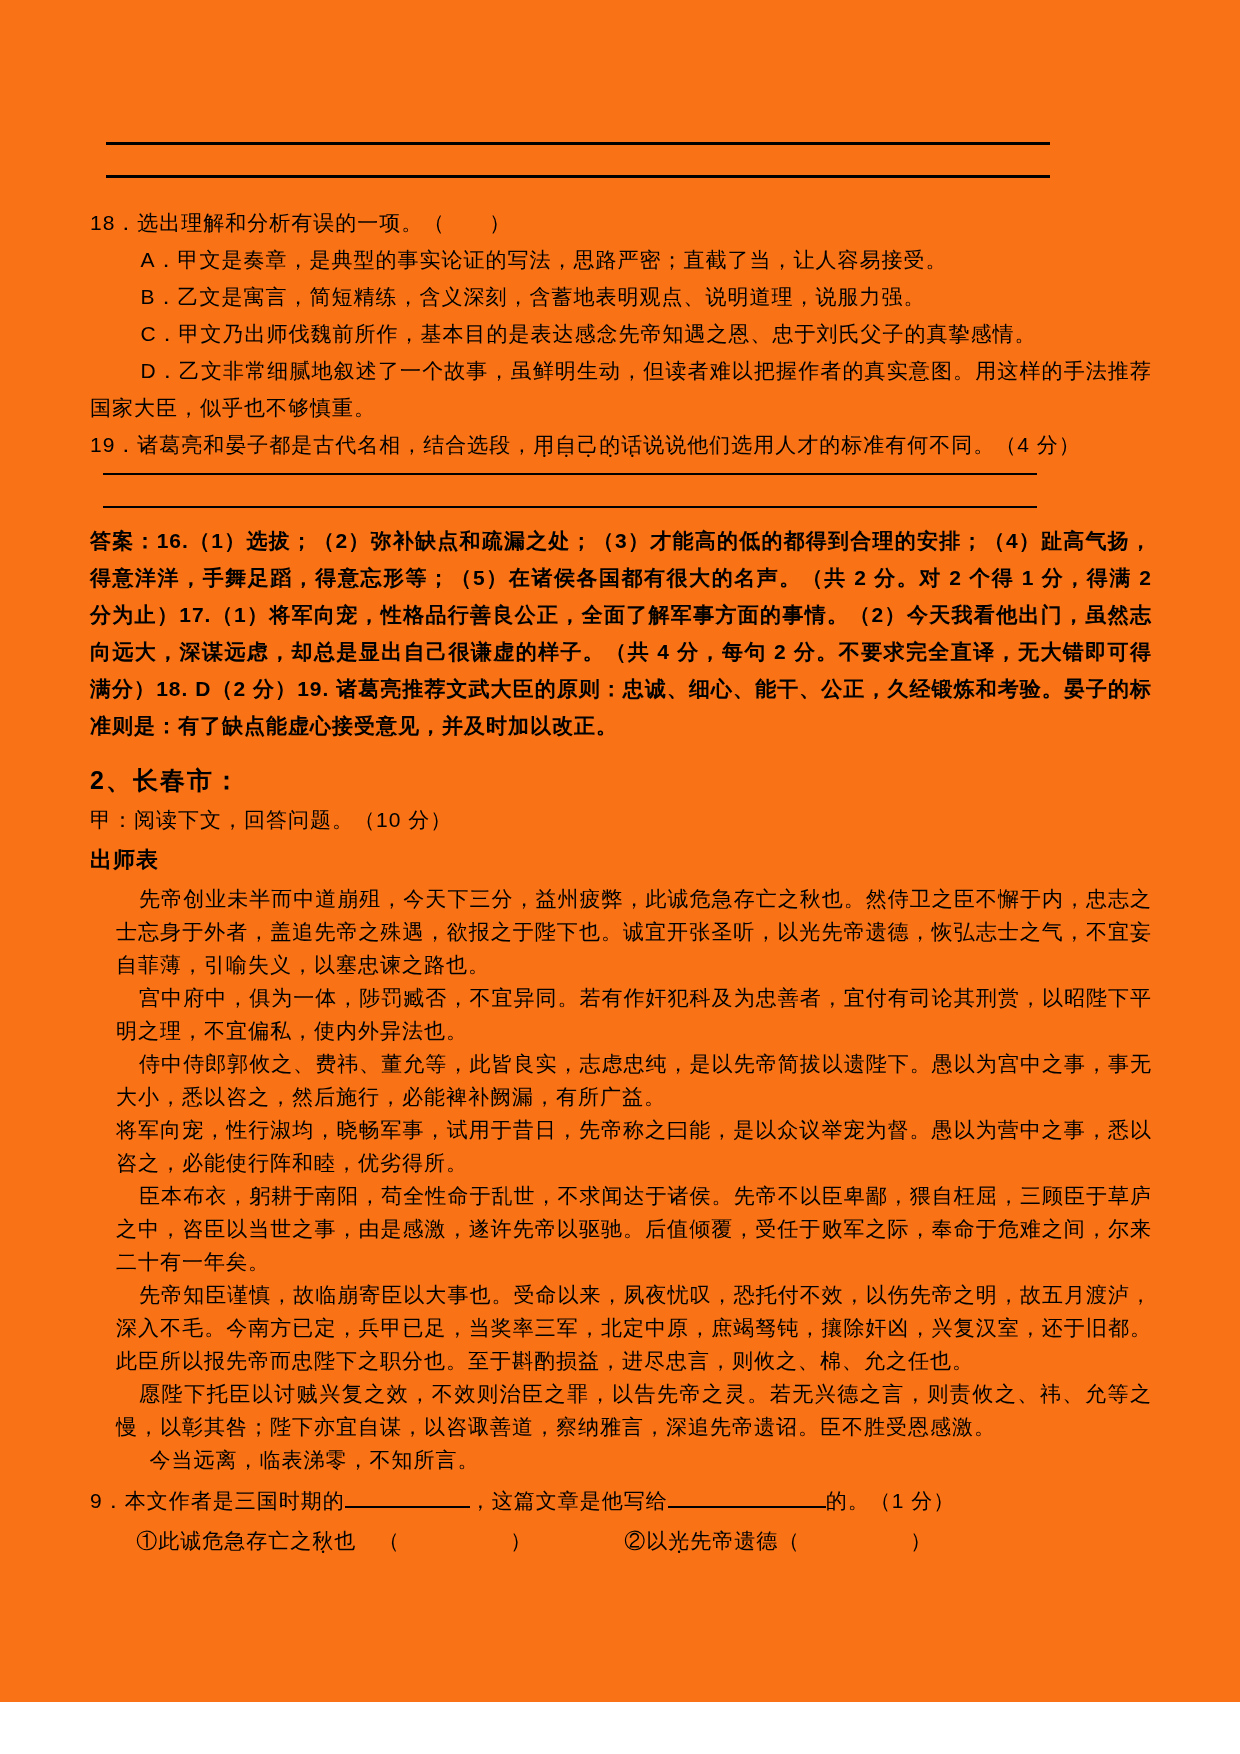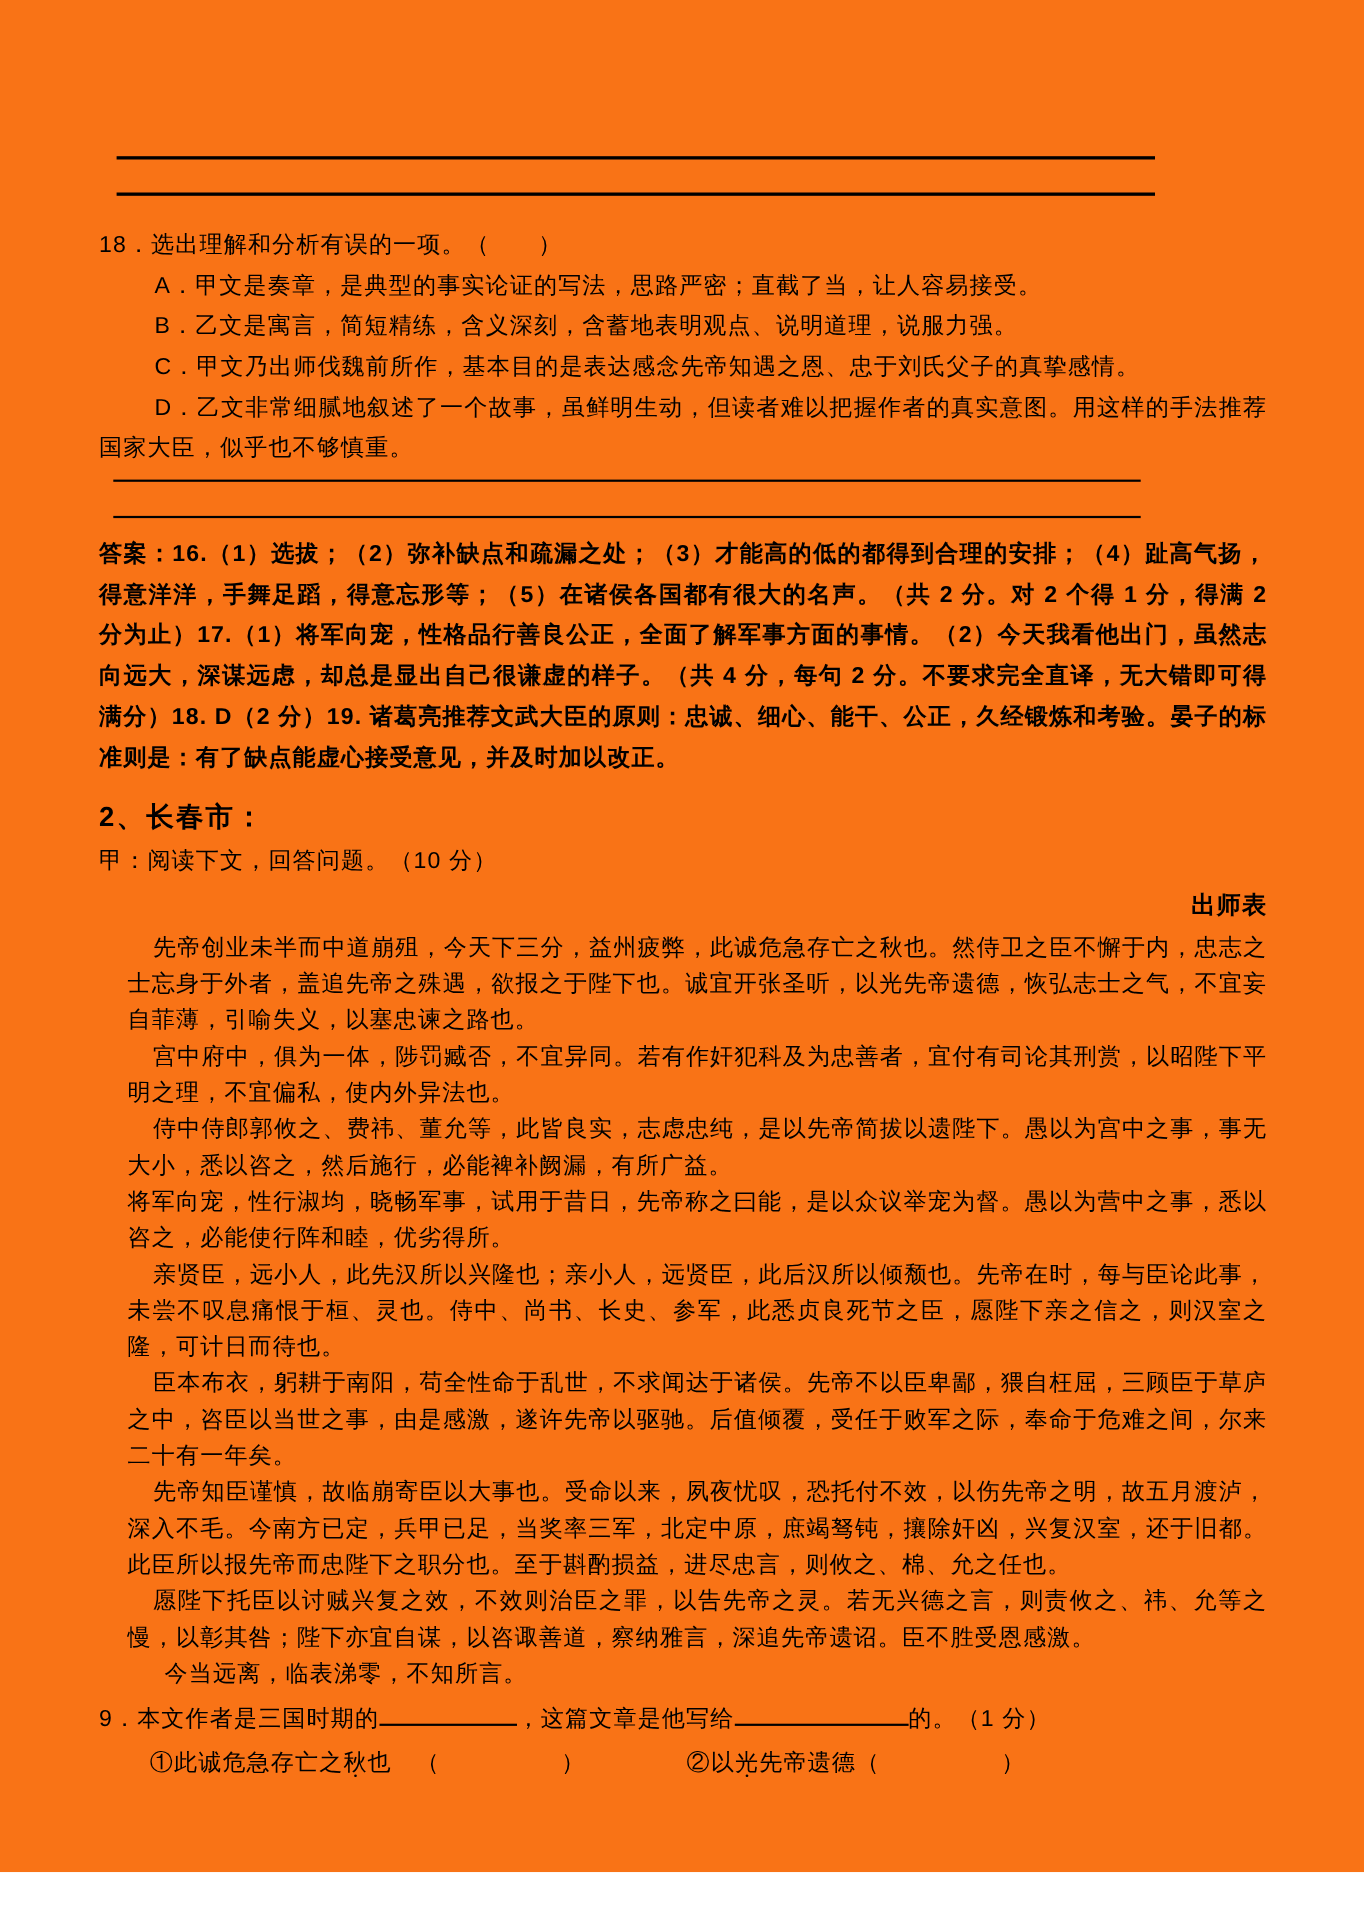--- a/index.html
+++ b/index.html
@@ -17,21 +17,21 @@
   .hr-top2{margin-top:30px;}
   .hr-mid{border-top:2px solid #000;width:934px;margin-left:103px;}
   .hr-mid1{margin-top:10px;}
   .hr-mid2{margin-top:31px;}
   p{margin:0;}
   .q18-stem{margin-top:26px;}
   .opt{text-indent:2.4em;text-align:justify;}
   .answer{margin-top:14px;font-weight:bold;text-align:justify;}
   .city{margin:18px 0 0;font-size:25px;font-weight:bold;letter-spacing:2px;}
   .intro{margin-top:2px;}
-  .essay-title{text-align:right;font-weight:bold;font-size:22px;margin:3px 0 4px;}
+  .essay-title{text-align:left;font-weight:bold;font-size:22px;margin:3px 0 4px;}
   .ess{line-height:33px;text-align:justify;margin-left:26px;}
   .ess.ind{text-indent:1.1em;}
   .ess.ind15{text-indent:1.6em;}
   .q9{margin-top:5px;line-height:40px;}
   .q10{line-height:40px;}
   .sub{line-height:40px;padding-left:2.2em;}
   .sub2{margin-left:92px;}
   .blank{display:inline-block;border-bottom:2px solid #000;height:1.0em;vertical-align:baseline;}
   .blank1{width:125px;}
   .blank2{width:158px;}
@@ -46,37 +46,37 @@
 
   <div class="hr hr-top1"></div>
   <div class="hr hr-top2"></div>
 
   <div class="content">
     <p class="q18-stem">18．选出理解和分析有误的一项。（　　）</p>
     <p class="opt">A．甲文是奏章，是典型的事实论证的写法，思路严密；直截了当，让人容易接受。</p>
     <p class="opt">B．乙文是寓言，简短精练，含义深刻，含蓄地表明观点、说明道理，说服力强。</p>
     <p class="opt">C．甲文乃出师伐魏前所作，基本目的是表达感念先帝知遇之恩、忠于刘氏父子的真挚感情。</p>
     <p class="opt">D．乙文非常细腻地叙述了一个故事，虽鲜明生动，但读者难以把握作者的真实意图。用这样的手法推荐国家大臣，似乎也不够慎重。</p>
+    <p><span>19．诸葛亮和晏子都是古代名相，结合选段，</span><span class="emph"><span class="emch">用</span><span class="emch">自</span><span class="emch">己</span><span class="emch">的</span><span class="emch">话</span></span><span>说说他们选用人才的标准有何不同。（4 分）</span></p>
   </div>
 
   <div class="hr hr-mid hr-mid1"></div>
   <div class="hr hr-mid hr-mid2"></div>
 
   <div class="content">
     <p class="answer">答案：16.（1）选拔；（2）弥补缺点和疏漏之处；（3）才能高的低的都得到合理的安排；（4）趾高气扬，得意洋洋，手舞足蹈，得意忘形等；（5）在诸侯各国都有很大的名声。（共 2 分。对 2 个得 1 分，得满 2 分为止）17.（1）将军向宠，性格品行善良公正，全面了解军事方面的事情。（2）今天我看他出门，虽然志向远大，深谋远虑，却总是显出自己很谦虚的样子。（共 4 分，每句 2 分。不要求完全直译，无大错即可得满分）18. D（2 分）19. 诸葛亮推荐文武大臣的原则：忠诚、细心、能干、公正，久经锻炼和考验。晏子的标准则是：有了缺点能虚心接受意见，并及时加以改正。</p>
 
     <h2 class="city">2、长春市：</h2>
     <p class="intro">甲：阅读下文，回答问题。（10 分）</p>
     <h3 class="essay-title">出师表</h3>
 
     <p class="ess ind">先帝创业未半而中道崩殂，今天下三分，益州疲弊，此诚危急存亡之秋也。然侍卫之臣不懈于内，忠志之士忘身于外者，盖追先帝之殊遇，欲报之于陛下也。诚宜开张圣听，以光先帝遗德，恢弘志士之气，不宜妄自菲薄，引喻失义，以塞忠谏之路也。</p>
     <p class="ess ind">宫中府中，俱为一体，陟罚臧否，不宜异同。若有作奸犯科及为忠善者，宜付有司论其刑赏，以昭陛下平明之理，不宜偏私，使内外异法也。</p>
     <p class="ess ind">侍中侍郎郭攸之、费祎、董允等，此皆良实，志虑忠纯，是以先帝简拔以遗陛下。愚以为宫中之事，事无大小，悉以咨之，然后施行，必能裨补阙漏，有所广益。</p>
     <p class="ess">将军向宠，性行淑均，晓畅军事，试用于昔日，先帝称之曰能，是以众议举宠为督。愚以为营中之事，悉以咨之，必能使行阵和睦，优劣得所。</p>
-    <p class="ess ind">亲贤臣，远小人，此先汉所以兴隆也；亲小人，远贤臣，此后汉所以倾颓也。先帝在时，每与臣论此事，未尝不叹息痛恨于桓、灵也。侍中、尚书、长史、参军，此悉贞良死节之臣，愿陛下亲之信之，则汉室之隆，可计日而待也。</p>
     <p class="ess ind">臣本布衣，躬耕于南阳，苟全性命于乱世，不求闻达于诸侯。先帝不以臣卑鄙，猥自枉屈，三顾臣于草庐之中，咨臣以当世之事，由是感激，遂许先帝以驱驰。后值倾覆，受任于败军之际，奉命于危难之间，尔来二十有一年矣。</p>
     <p class="ess ind">先帝知臣谨慎，故临崩寄臣以大事也。受命以来，夙夜忧叹，恐托付不效，以伤先帝之明，故五月渡泸，深入不毛。今南方已定，兵甲已足，当奖率三军，北定中原，庶竭驽钝，攘除奸凶，兴复汉室，还于旧都。此臣所以报先帝而忠陛下之职分也。至于斟酌损益，进尽忠言，则攸之、棉、允之任也。</p>
     <p class="ess ind">愿陛下托臣以讨贼兴复之效，不效则治臣之罪，以告先帝之灵。若无兴德之言，则责攸之、祎、允等之慢，以彰其咎；陛下亦宜自谋，以咨诹善道，察纳雅言，深追先帝遗诏。臣不胜受恩感激。</p>
     <p class="ess ind15">今当远离，临表涕零，不知所言。</p>
 
     <p class="q9"><span>9．本文作者是三国时期的</span><span class="blank blank1"></span><span>，这篇文章是他写给</span><span class="blank blank2"></span><span>的。（1 分）</span></p>
 
 
     <p class="sub"><span><span>①此诚危急存亡之</span><span class="emph"><span class="emch">秋</span></span><span>也　（　　　　　）</span></span><span class="sub2"><span>②以</span><span class="emph"><span class="emch">光</span></span><span>先帝遗德（　　　　　）</span></span></p>
   </div>

